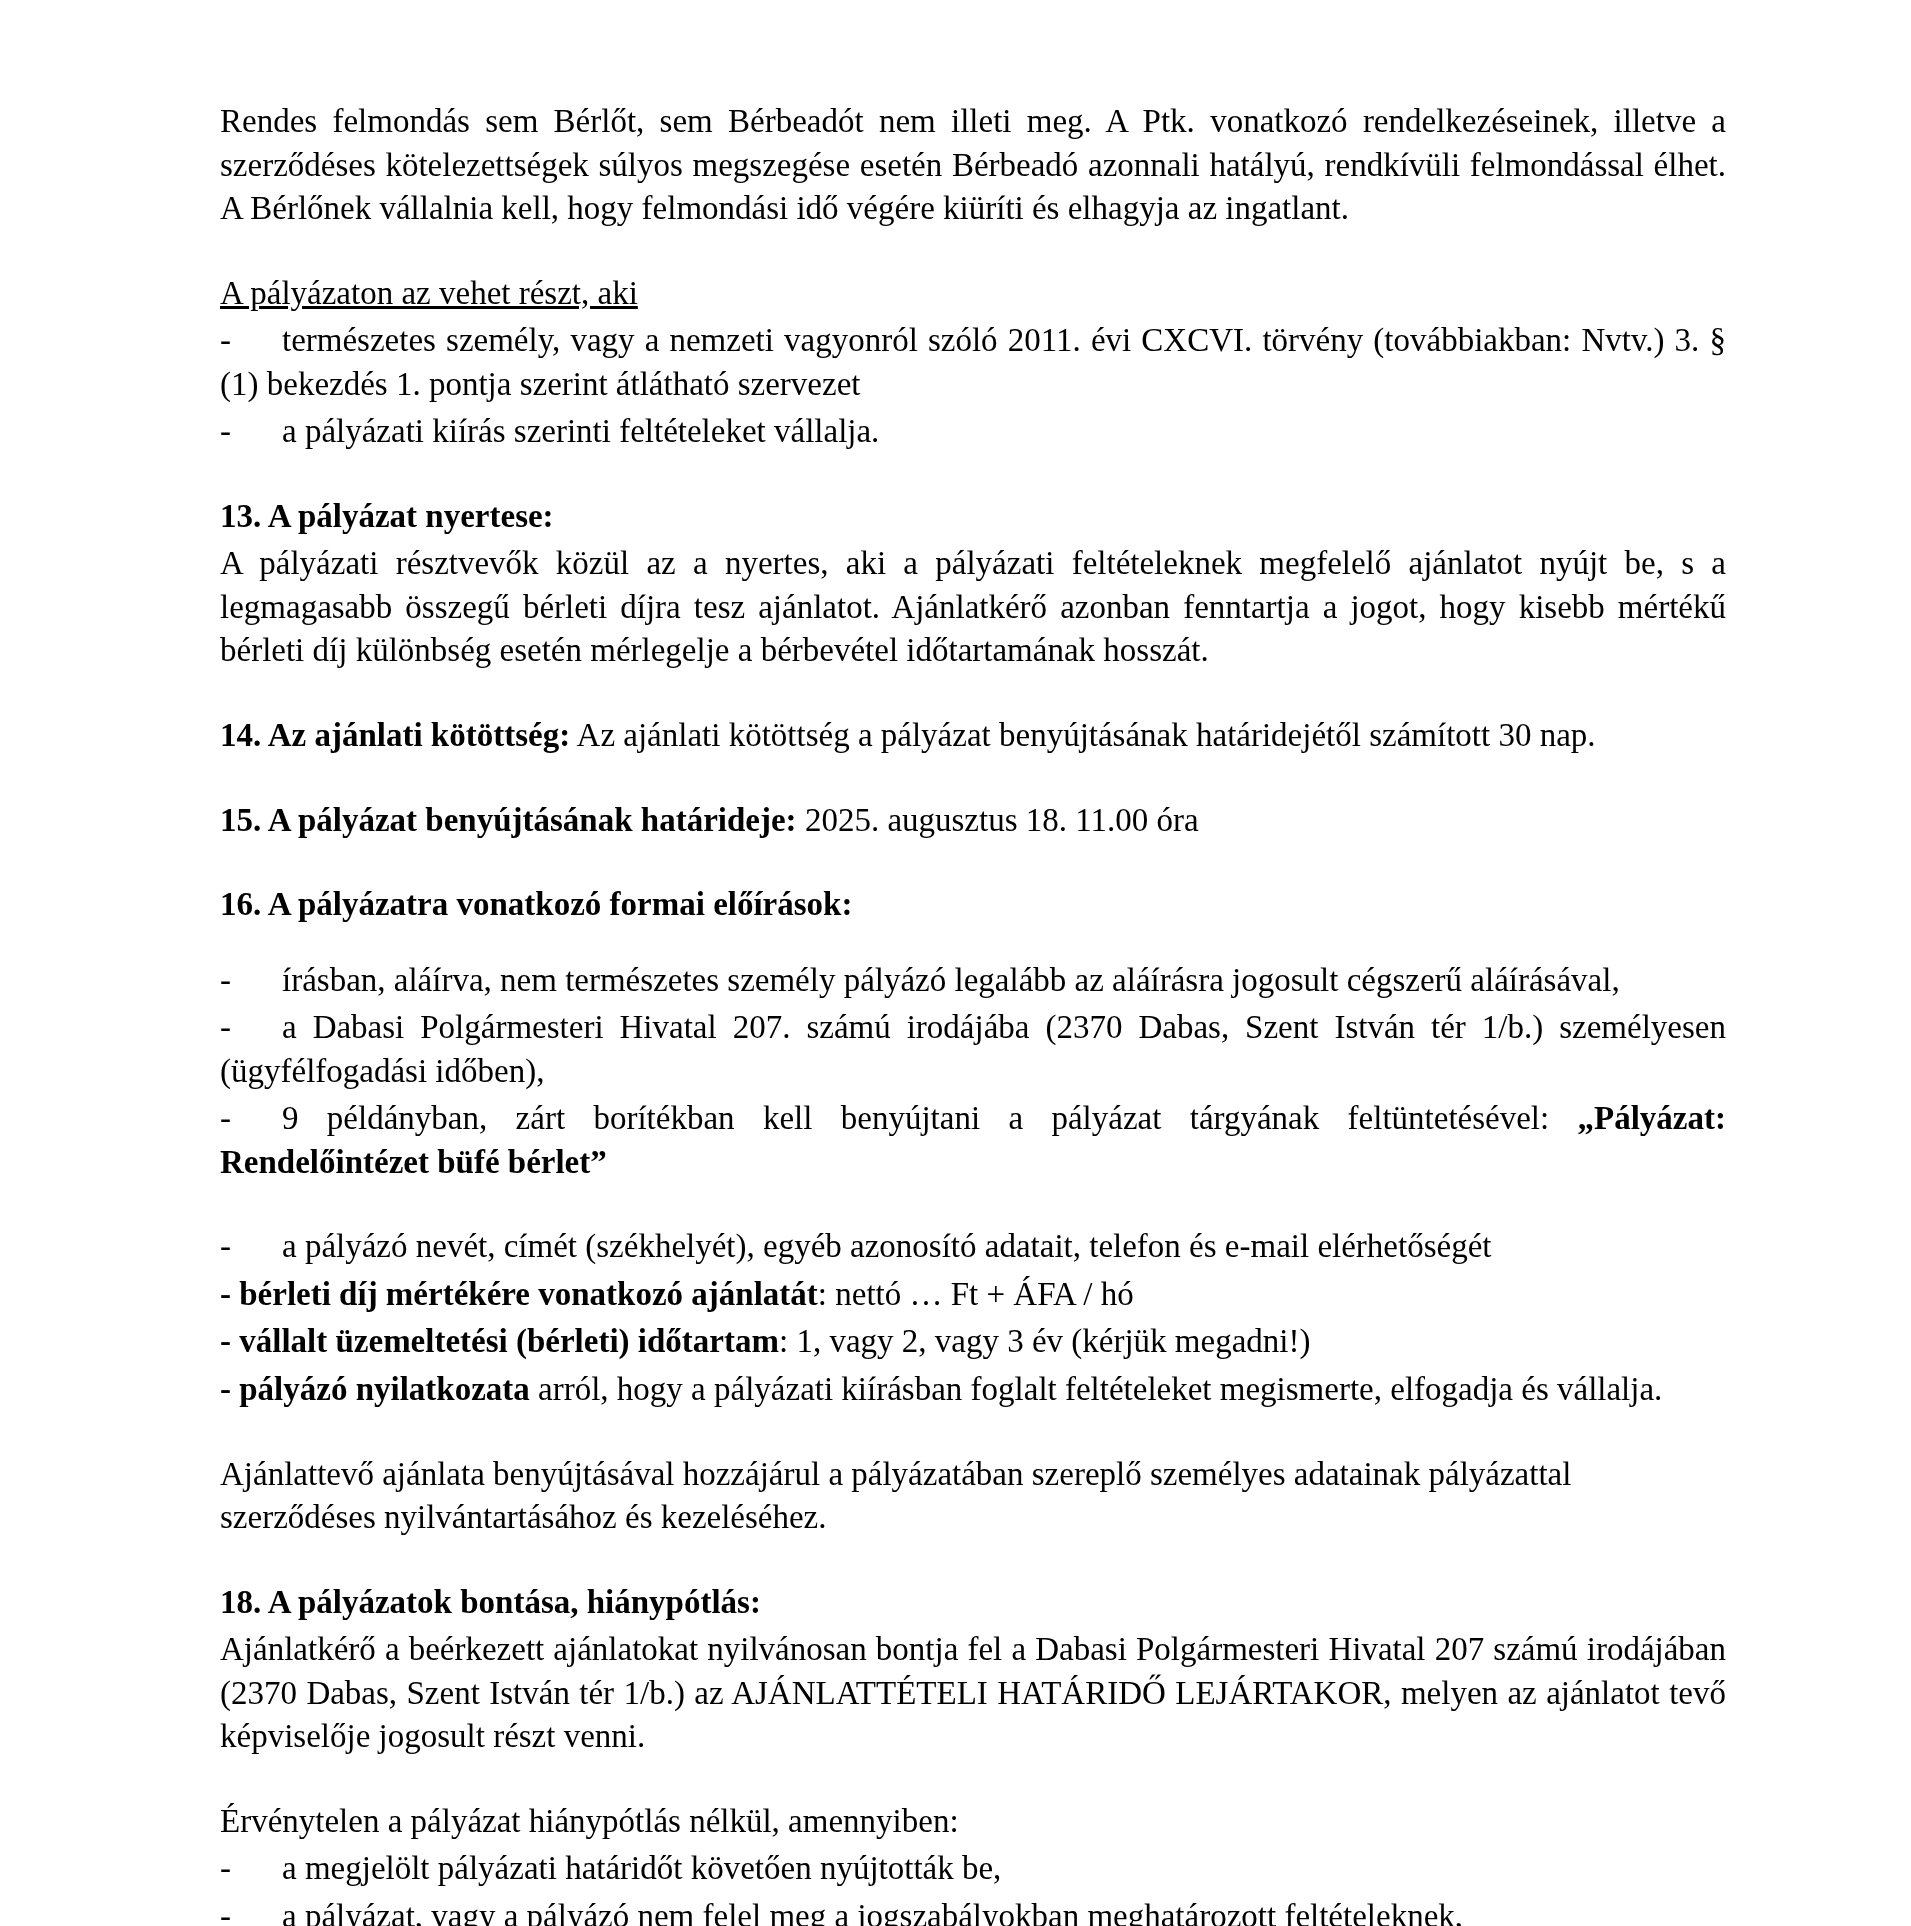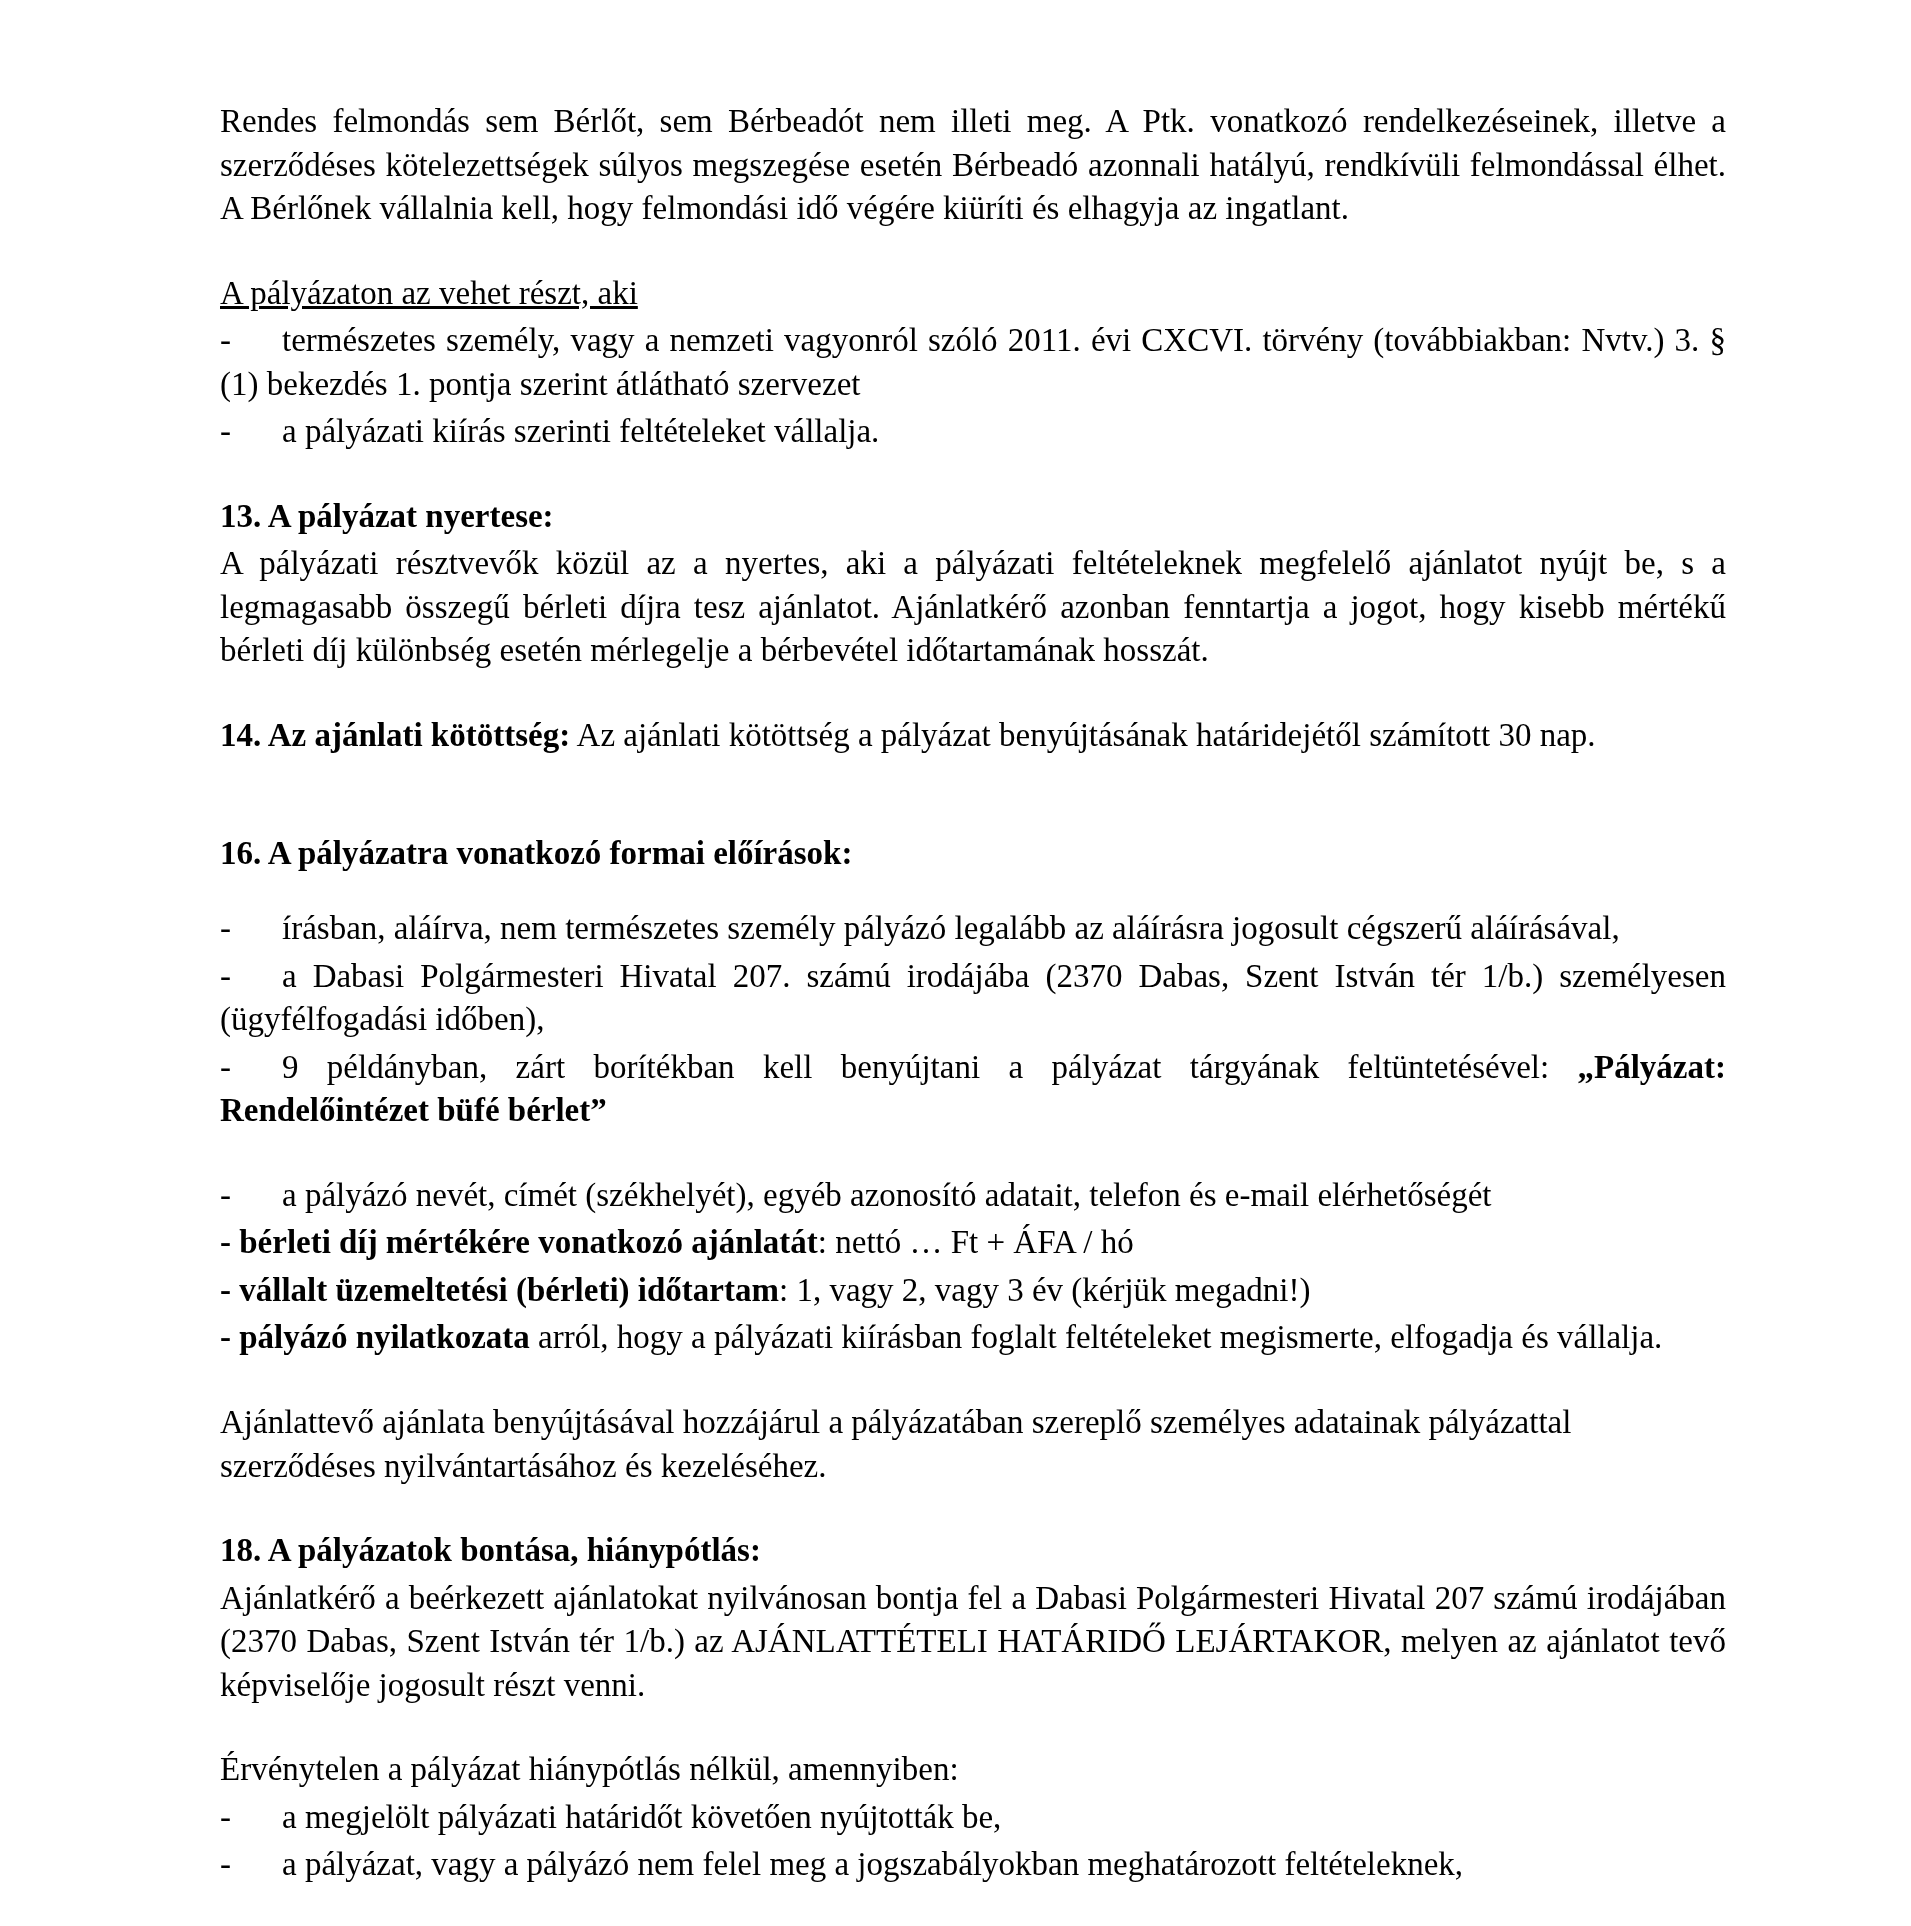--- a/index.html
+++ b/index.html
@@ -73,20 +73,21 @@
 
     <p class="heading">13. A pályázat nyertese:</p>
     <p class="para">A pályázati résztvevők közül az a nyertes, aki a pályázati feltételeknek megfelelő ajánlatot nyújt be, s a legmagasabb összegű bérleti díjra tesz ajánlatot. Ajánlatkérő azonban fenntartja a jogot, hogy kisebb mértékű bérleti díj különbség esetén mérlegelje a bérbevétel időtartamának hosszát.</p>
 
     <div class="spacer-lg"></div>
 
     <p class="para"><b>14. Az ajánlati kötöttség:</b><span> Az ajánlati kötöttség a pályázat benyújtásának határidejétől számított 30 nap.</span></p>
 
     <div class="spacer-lg"></div>
 
+    <p class="para-left"><b>15. A pályázat benyújtásának határideje:</b><span> 2025. augusztus 18. 11.00 óra</span></p>
 
     <div class="spacer-lg"></div>
 
     <p class="heading">16. A pályázatra vonatkozó formai előírások:</p>
     <div class="spacer-md"></div>
     <p class="dash-item"><span class="dash">-</span><span>írásban, aláírva, nem természetes személy pályázó legalább az aláírásra jogosult cégszerű aláírásával,</span></p>
     <p class="dash-item"><span class="dash">-</span><span>a Dabasi Polgármesteri Hivatal 207. számú irodájába (2370 Dabas, Szent István tér 1/b.) személyesen (ügyfélfogadási időben),</span></p>
     <p class="dash-item"><span class="dash">-</span><span>9 példányban, zárt borítékban kell benyújtani a pályázat tárgyának feltüntetésével: </span><b>„Pályázat: Rendelőintézet büfé bérlet”</b></p>
 
     <div class="spacer-lg"></div>

